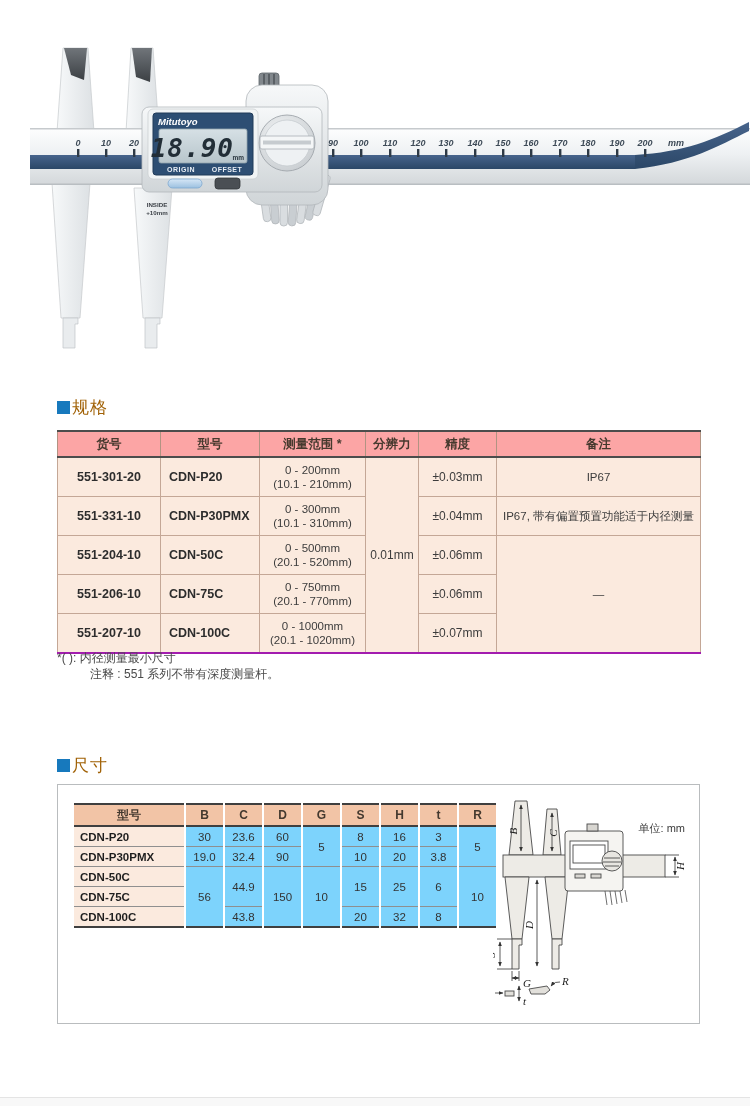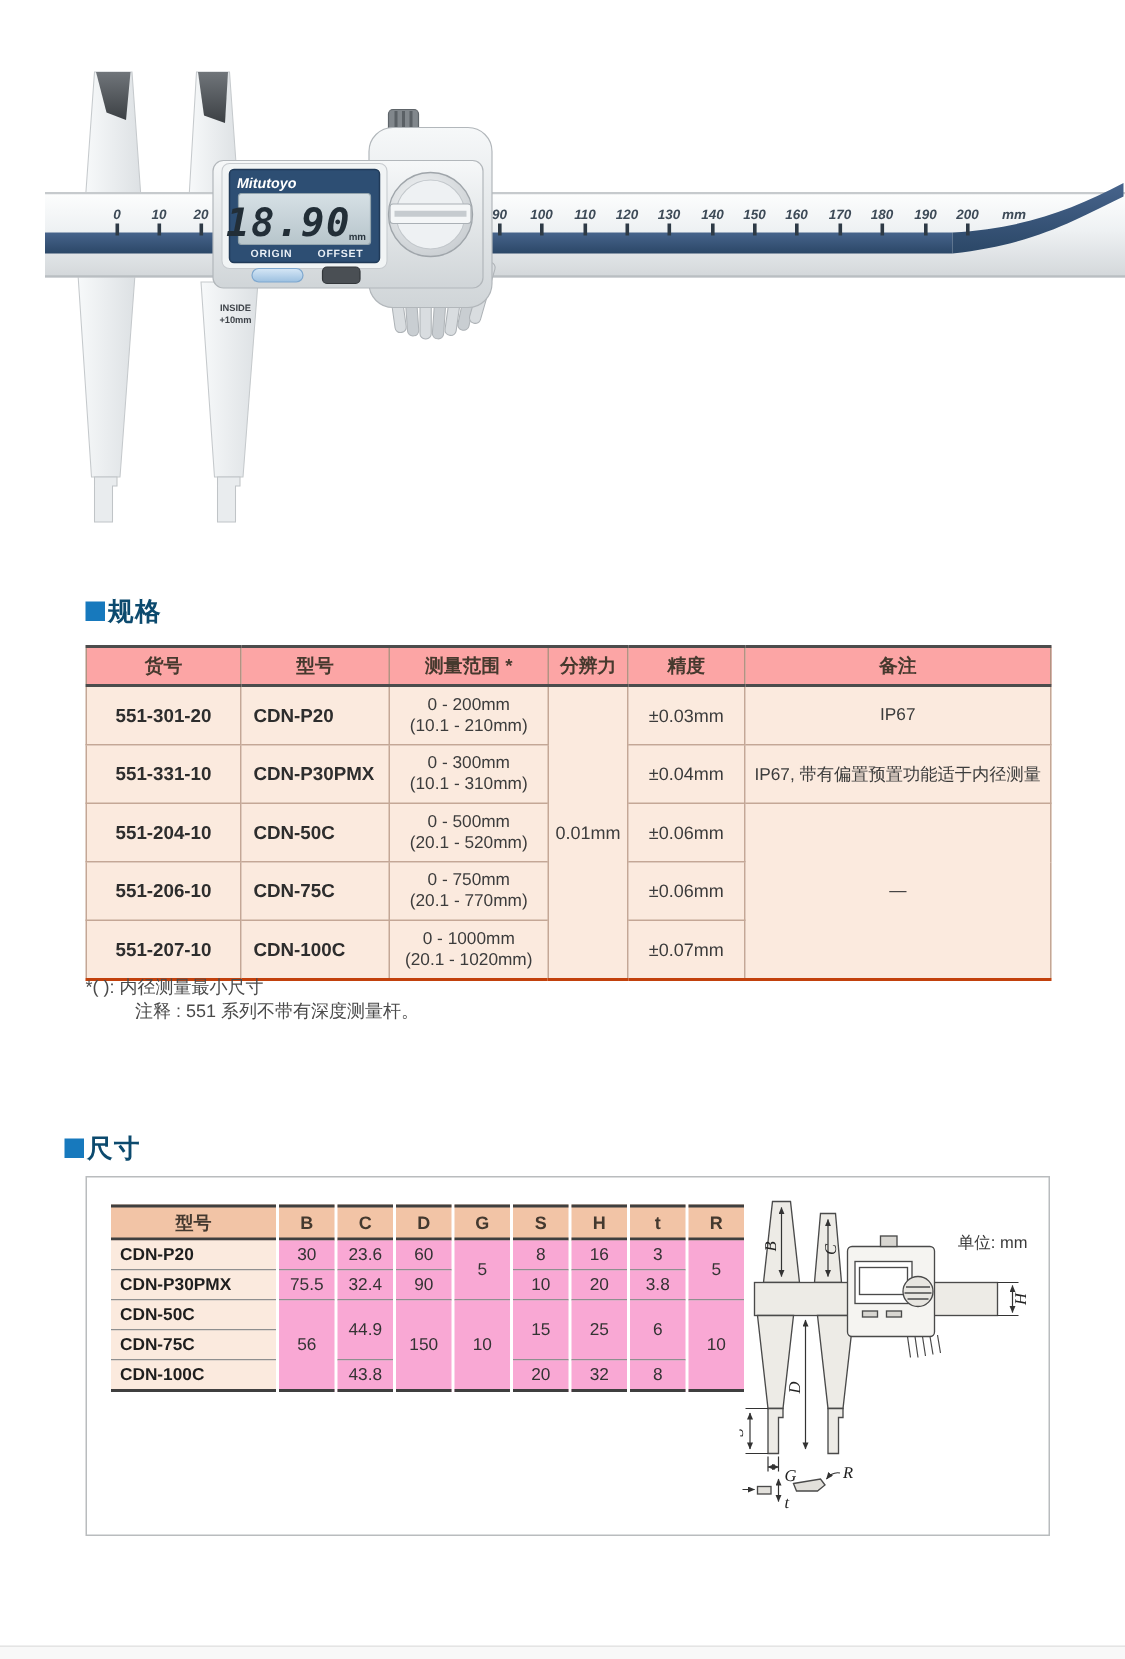--- a/index.html
+++ b/index.html
@@ -3,45 +3,45 @@
 <meta charset="utf-8">
 <style>
   html,body{margin:0;padding:0;}
   body{width:750px;height:1106px;position:relative;background:#fff;
        font-family:"Liberation Sans",sans-serif;overflow:hidden;}
   .abs{position:absolute;}
 
   
   .sec-head{display:flex;align-items:center;gap:2px;}
   .sec-marker{width:13px;height:13px;background:#1779bd;display:inline-block;}
-  .sec-title{font-size:17px;font-weight:bold;color:#0c4a6e;letter-spacing:1px;}
+  .sec-title{font-size:17px;font-weight:normal;color:#a16207;letter-spacing:1px;}
 
   
   table.spec{border-collapse:collapse;table-layout:fixed;width:643px;}
   table.spec th{height:24px;background:#fca5a5;color:#46392e;font-size:12.5px;
     font-weight:bold;border:1px solid #b29382;border-top:2px solid #4c4c4c;
     border-bottom:2px solid #4c4c4c;padding:0;}
   table.spec td{height:38px;background:#fbeade;border:1px solid #c4a796;
     font-size:12px;color:#3c3c3c;text-align:center;vertical-align:middle;padding:0 2px;}
   table.spec td.part,table.spec td.model{font-weight:bold;color:#2d2d2d;font-size:12.5px;}
   table.spec td.model{text-align:left;padding-left:8px;}
   table.spec td.range{font-size:11.5px;line-height:14px;}
   table.spec td.remark{font-size:11.5px;}
-  table.spec tr.last td, table.spec td.bb{border-bottom:2px solid #c2410c;}
+  table.spec tr.last td, table.spec td.bb{border-bottom:2px solid #a21caf;}
 
   .footnote{font-size:12px;color:#4a4a4a;line-height:16px;}
 
   
   .dims-box{width:641px;height:238px;border:1px solid #b9bcbe;background:#fff;}
   table.dims{border-collapse:separate;border-spacing:2px 0;}
   table.dims thead th{height:20px;background:#f2c4a6;color:#44392f;font-size:12px;
     font-weight:bold;border-top:2px solid #3f3f3f;border-bottom:2px solid #3f3f3f;padding:0 2px;}
   table.dims tbody th{height:19px;background:#fbeade;color:#1e1e1e;font-size:11.5px;
     font-weight:bold;text-align:left;padding:0 2px 0 6px;border-bottom:1px solid #8f8f8f;}
-  table.dims tbody td{height:19px;background:#f9a8d4;color:#333;font-size:11.5px;
+  table.dims tbody td{height:19px;background:#7dd3fc;color:#333;font-size:11.5px;
     text-align:center;vertical-align:middle;border-bottom:1px solid #8f8f8f;padding:0 2px;}
   table.dims .bb{border-bottom:2px solid #3f3f3f !important;}
   .unit-label{font-size:11px;color:#3a3a3a;margin-top:26px;}
 
   .bottom-strip{left:0;top:1097px;width:750px;height:9px;background:#f8f8f8;border-top:1px solid #e4e4e4;}
 
   svg text{user-select:none;}
 </style>
 </head>
 <body>
@@ -267,21 +267,21 @@
         <div>(20.1 - 1020mm)</div>
       </td>
       <td>±0.07mm</td>
     </tr>
   </tbody>
 </table>
 
 <div class="abs footnote" style="left:57px;top:650px;">*( ): 内径测量最小尺寸</div>
 <div class="abs footnote" style="left:57px;top:666px;margin-left:33px;">注释 : 551 系列不带有深度测量杆。</div>
 
-<div class="abs sec-head" style="left:43px;top:754px;justify-content:flex-end;">
+<div class="abs sec-head" style="left:57px;top:754px;justify-content:flex-end;">
   <span class="sec-marker"></span>
   <span class="sec-title">尺寸</span>
 </div>
 
 <div class="abs dims-box" style="left:57px;top:784px;">
   <div class="abs unit-label" style="right:14px;top:10px;">单位: mm</div>
 
   <table class="dims abs" style="left:14px;top:18px;">
     <colgroup>
         <col style="width:110px">
@@ -314,21 +314,21 @@
         <td>23.6</td>
         <td>60</td>
         <td rowspan="2">5</td>
         <td>8</td>
         <td>16</td>
         <td>3</td>
         <td rowspan="2">5</td>
       </tr>
       <tr>
         <th>CDN-P30PMX</th>
-        <td>75.5</td>
+        <td>19.0</td>
         <td>32.4</td>
         <td>90</td>
         <td>10</td>
         <td>20</td>
         <td>3.8</td>
       </tr>
       <tr>
         <th>CDN-50C</th>
         <td rowspan="3" class="bb">56</td>
         <td rowspan="2">44.9</td>

